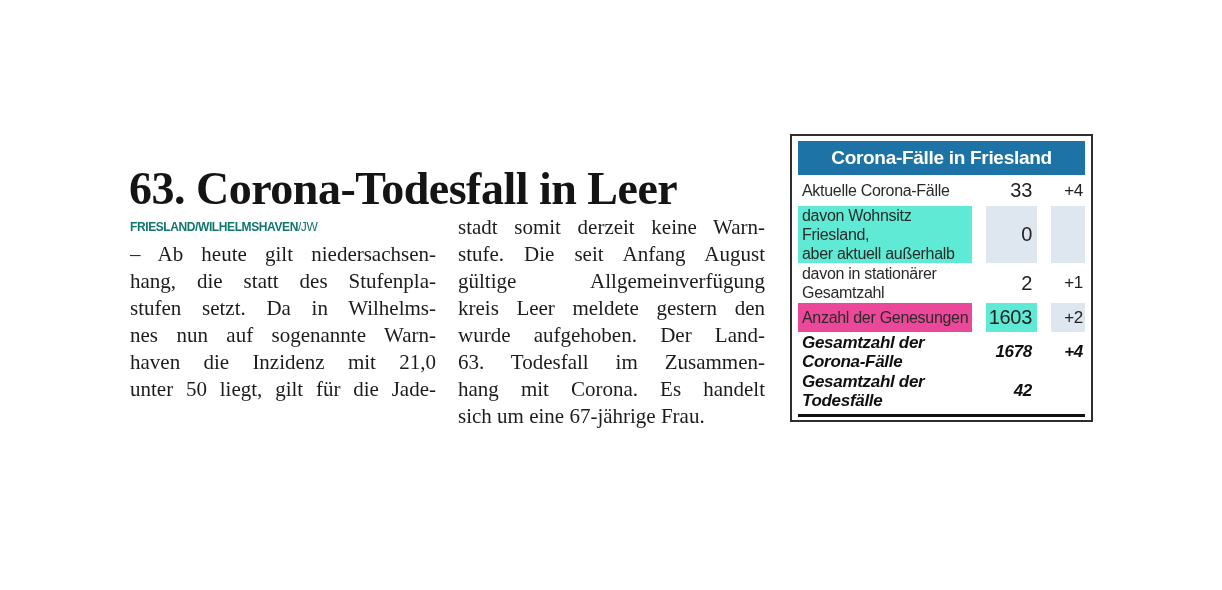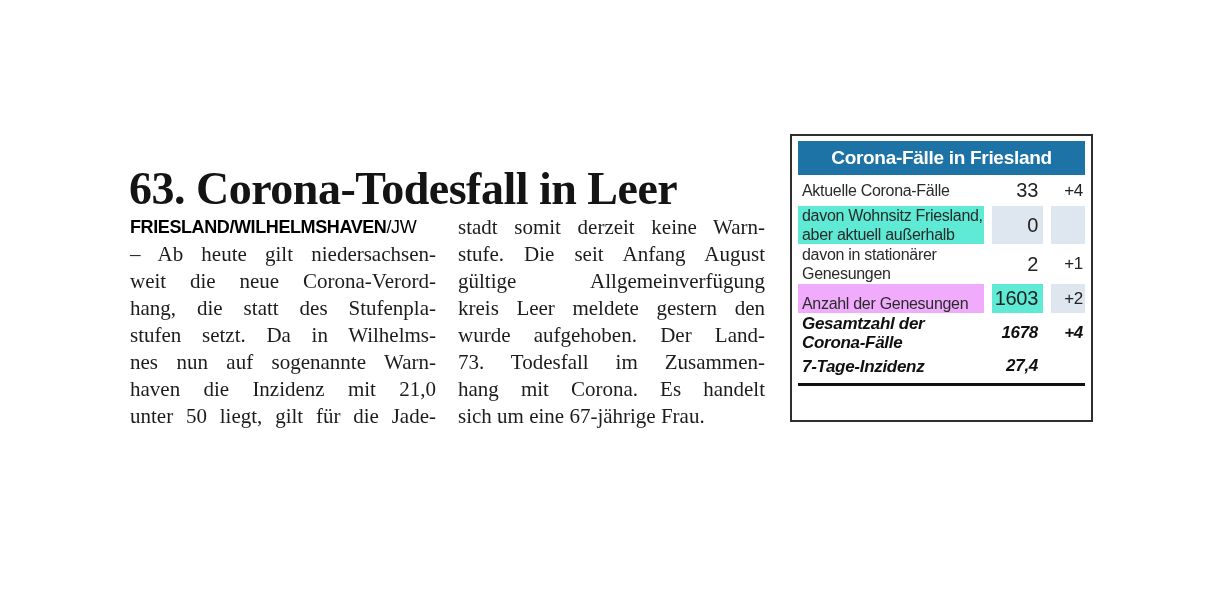--- a/index.html
+++ b/index.html
@@ -31,25 +31,25 @@
   .col {
     position: absolute;
     top: 214px;
     color: #1e1c1a;
   }
   .col-left  { left: 130px; width: 306px; }
   .col-right { left: 458px; width: 307px; }
 
   .kicker {
     font-family: "Liberation Sans", sans-serif;
-    font-size: 18px;
+    font-size: 12px;
     line-height: 27px;
     font-weight: bold;
     letter-spacing: -0.4px;
-    color: #000000;
+    color: #0f766e;
     white-space: nowrap;
   }
   .kicker .author { font-weight: normal; }
 
   .bodyline {
     font-family: "Liberation Serif", serif;
     font-size: 21px;
     line-height: 27px;
     text-align: justify;
     text-align-last: justify;
@@ -76,21 +76,21 @@
     line-height: 34px;
     text-align: center;
     font-size: 19px;
     font-weight: bold;
     color: #ffffff;
     margin-bottom: 1px;
   }
   .irow {
     display: flex;
     align-items: stretch;
-    column-gap: 8px;
+    column-gap: 14px;
     min-height: 29px;
     margin-top: 1px;
   }
   .irow .cell {
     display: flex;
     align-items: center;
     background: transparent;
   }
   .cell-label {
     flex: 1;
@@ -137,21 +137,20 @@
   <h1 class="headline">63. Corona-Todesfall in Leer</h1>
 
   <div class="col col-left">
     <div class="kicker">
       <span>FRIESLAND/WILHELMSHAVEN</span><span class="author">/JW</span>
     </div>
     <div class="lines">
 
         <div class="bodyline">– Ab heute gilt niedersachsen-</div>
 
-        <div class="bodyline">weit die neue Corona-Verord-</div>
 
         <div class="bodyline">hang, die statt des Stufenpla-</div>
 
         <div class="bodyline">stufen setzt. Da in Wilhelms-</div>
 
         <div class="bodyline">nes nun auf sogenannte Warn-</div>
 
         <div class="bodyline">haven die Inzidenz mit 21,0</div>
 
         <div class="bodyline">unter 50 liegt, gilt für die Jade-</div>
@@ -164,21 +163,21 @@
         <div class="bodyline">stadt somit derzeit keine Warn-</div>
 
         <div class="bodyline">stufe. Die seit Anfang August</div>
 
         <div class="bodyline">gültige Allgemeinverfügung</div>
 
         <div class="bodyline">kreis Leer meldete gestern den</div>
 
         <div class="bodyline">wurde aufgehoben. Der Land-</div>
 
-        <div class="bodyline">73. Todesfall im Zusammen-</div>
+        <div class="bodyline">63. Todesfall im Zusammen-</div>
 
         <div class="bodyline">hang mit Corona. Es handelt</div>
 
         <div class="bodyline">sich um eine 67-jährige Frau.</div>
       </div>
   </div>
 
   <div class="infobox" style="border-color: rgb(46, 46, 46);">
     <div class="infobox-title" style="background: rgb(30, 115, 166); color: rgb(255, 255, 255);">Corona-Fälle in Friesland</div>
 
@@ -203,58 +202,58 @@
             </span>
           </div>
           <div class="cell cell-value" style="background: rgb(222, 231, 240);">0</div>
           <div class="cell cell-delta" style="background: rgb(222, 231, 240);"></div>
         </div>
 
         <div class="irow">
           <div class="cell cell-label">
             <span>
               <span>davon in stationärer</span>
-              <span class="label-line2">Genesungen</span>
+              <span class="label-line2">Gesamtzahl</span>
             </span>
           </div>
           <div class="cell cell-value">2</div>
           <div class="cell cell-delta">+1</div>
         </div>
 
         <div class="irow row-shaded">
-          <div class="cell cell-label" style="background: #f0abfc; align-items: flex-end;">
+          <div class="cell cell-label" style="background: #ec4899;">
             <span>
               <span>Anzahl der Genesungen</span>
               <span class="label-line2"></span>
             </span>
           </div>
           <div class="cell cell-value" style="background: #5eead4;">1603</div>
           <div class="cell cell-delta" style="background: rgb(222, 231, 240);">+2</div>
         </div>
 
         <div class="irow row-bold">
           <div class="cell cell-label">
             <span>
               <span>Gesamtzahl der Corona-Fälle</span>
               <span class="label-line2"></span>
             </span>
           </div>
           <div class="cell cell-value">1678</div>
           <div class="cell cell-delta">+4</div>
         </div>
 
-
         <div class="irow row-bold">
           <div class="cell cell-label">
             <span>
-              <span>7-Tage-Inzidenz</span>
-              <span class="label-line2"></span>
-            </span>
-          </div>
-          <div class="cell cell-value">27,4</div>
+              <span>Gesamtzahl der Todesfälle</span>
+              <span class="label-line2"></span>
+            </span>
+          </div>
+          <div class="cell cell-value">42</div>
           <div class="cell cell-delta"></div>
         </div>
+
       </div>
 
     <div class="infobox-rule" style="background: rgb(16, 16, 16);"></div>
   </div>
 
 </div>
 
 </body></html>

